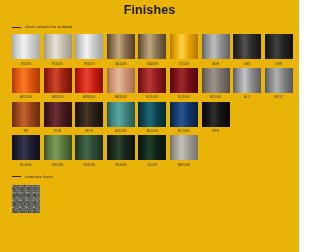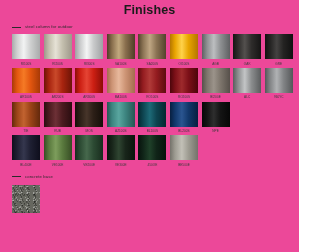--- a/index.html
+++ b/index.html
@@ -7,21 +7,21 @@
     width: 299px;
     height: 252px;
     background: #ffffff;
     font-family: "Liberation Sans", sans-serif;
     overflow: hidden;
   }
   .page {
     position: relative;
     width: 299px;
     height: 252px;
-    background: #ec4899;
+    background: #eab308;
   }
   .title {
     text-align: center;
     font-size: 12.5px;
     font-weight: bold;
     color: #1b1b1b;
     letter-spacing: 0.1px;
     padding-top: 3px;
     line-height: 14px;
   }

